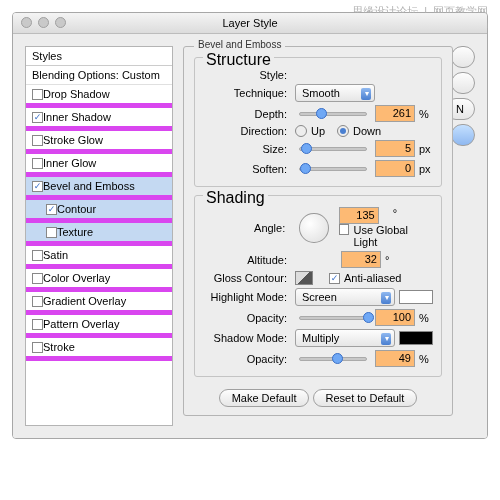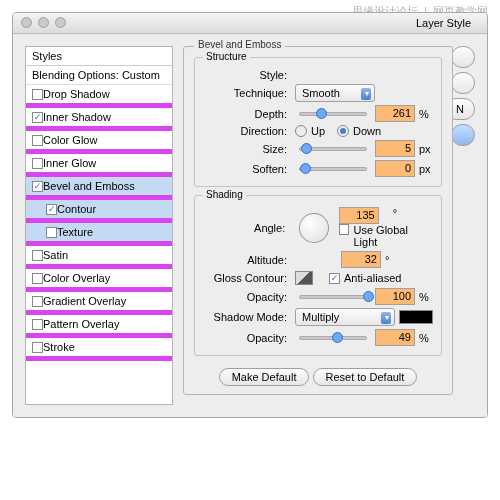--- a/index.html
+++ b/index.html
@@ -1,36 +1,36 @@
 <!DOCTYPE html>
 <html><head>
 <meta charset="utf-8">
 <style>
 *{box-sizing:border-box;margin:0;padding:0;font-family:"Lucida Grande",Arial,sans-serif;font-size:11px}
 body{background:#fff;padding:12px}
 .watermarks{position:absolute;top:4px;right:12px;color:#b0b0b0;font-size:12px;text-align:right}
 .watermarks span+span{margin-left:6px}
 .window{border:1px solid #a7a7a7;border-radius:4px;overflow:hidden;background:#fff}
-.titlebar{background:linear-gradient(#f4f4f4,#dcdcdc);border-bottom:1px solid #bcbcbc;padding:3px 16px;text-align:right;font-size:12px;position:relative}
+.titlebar{background:linear-gradient(#f4f4f4,#dcdcdc);border-bottom:1px solid #bcbcbc;padding:3px 0;text-align:center;font-size:12px;position:relative}
 .traffic{position:absolute;left:8px;top:4px;display:flex;gap:6px}
 .traffic div{width:11px;height:11px;border-radius:50%;background:#c9c9c9;border:1px solid #a0a0a0}
 .content{background:#ededed;padding:12px;display:flex;gap:10px}
 .sidebar{width:152px;background:#fff;border:1px solid #b4b4b4}
 .sb-head{padding:3px 6px;border-bottom:1px solid #ccc}
 .sb-sub{padding:3px 6px;border-bottom:1px solid #e0e0e0}
 .sb-item{padding:3px 6px;border-bottom:5px solid #d946ef;display:flex;align-items:center;}
 .sb-item.sel{background:#c4d9f2}
 .sb-item.indent{padding-left:20px}
 .cb{width:11px;height:11px;border:1px solid #888;background:#fff;display:inline-flex;align-items:center;justify-content:center;font-size:9px;color:#3a6fc7}
 .cb.on::after{content:"✓"}
 .main{flex:1}
 .group{border:1px solid #b4b4b4;border-radius:3px;padding:10px 10px 8px 10px;margin-bottom:10px;position:relative;background:#ededed}
 .group-title{position:absolute;top:-8px;left:10px;background:#ededed;padding:0 4px;font-size:10px;color:#333}
 .sub{border:1px solid #c4c4c4;border-radius:3px;padding:8px 8px 6px 8px;margin-bottom:8px;position:relative}
-.sub-title{position:absolute;top:-7px;left:8px;background:#ededed;padding:0 3px;font-size:10px}
+.sub-title{position:absolute;top:-7px;left:8px;background:#ededed;padding:0 3px;font-size:16px}
 .row{display:flex;align-items:center;margin:3px 0;gap:4px}
 .lab{width:88px;text-align:right;padding-right:4px}
 .select{background:linear-gradient(#fdfdfd,#e6e6e6);border:1px solid #a0a0a0;border-radius:3px;padding:1px 16px 1px 6px;position:relative;min-width:80px;height:18px;line-height:15px;display:inline-block}
 .select::after{content:"";position:absolute;right:3px;top:3px;width:10px;height:12px;background:linear-gradient(#8fb8f0,#4a7fd0);border-radius:2px}
 .select::before{content:"▾";position:absolute;right:5px;top:1px;font-size:8px;color:#fff;z-index:1}
 .slider{flex:1;height:4px;background:#c8c8c8;border:1px solid #aaa;border-radius:2px;position:relative;margin:0 4px}
 .thumb{position:absolute;top:-5px;width:11px;height:11px;background:#6fa8f5;border:1px solid #3a6fc7;border-radius:50%}
 .num{width:40px;height:17px;border:1px solid #a0a0a0;background:#fdba74;text-align:right;padding:1px 3px}
 .radio{width:12px;height:12px;border:1px solid #888;border-radius:50%;display:inline-flex;align-items:center;justify-content:center}
 .radio.on::after{content:"";width:6px;height:6px;background:#4a7fd0;border-radius:50%}
@@ -69,21 +69,21 @@
           <div class="sb-item">
             <span class="cb"></span>
             <span>Drop Shadow</span>
           </div>
           <div class="sb-item">
             <span class="cb on"></span>
             <span>Inner Shadow</span>
           </div>
           <div class="sb-item">
             <span class="cb"></span>
-            <span>Color Glow</span>
+            <span>Stroke Glow</span>
           </div>
           <div class="sb-item">
             <span class="cb"></span>
             <span>Inner Glow</span>
           </div>
           <div class="sb-item sel">
             <span class="cb on"></span>
             <span>Bevel and Emboss</span>
           </div>
           <div class="sb-item sel indent">
@@ -186,20 +186,25 @@
               <span>°</span>
             </div>
           <div class="row">
               <div class="lab">Gloss Contour:</div>
               <div class="swatch"></div>
               <span style="width:8px"></span>
               <span class="cb on"></span>
               <span>Anti-aliased</span>
             </div>
           <div class="row">
+              <div class="lab">Highlight Mode:</div>
+              <div class="select" style="min-width:100px">Screen</div>
+              <div class="colorbox" style="background:#fff"></div>
+            </div>
+          <div class="row">
               <div class="lab">Opacity:</div>
               <div class="slider">
                 <div class="thumb" style="left:96%"></div>
               </div>
               <div class="num">100</div>
               <div class="unit">%</div>
             </div>
           <div class="row">
               <div class="lab">Shadow Mode:</div>
               <div class="select" style="min-width:100px">Multiply</div>

